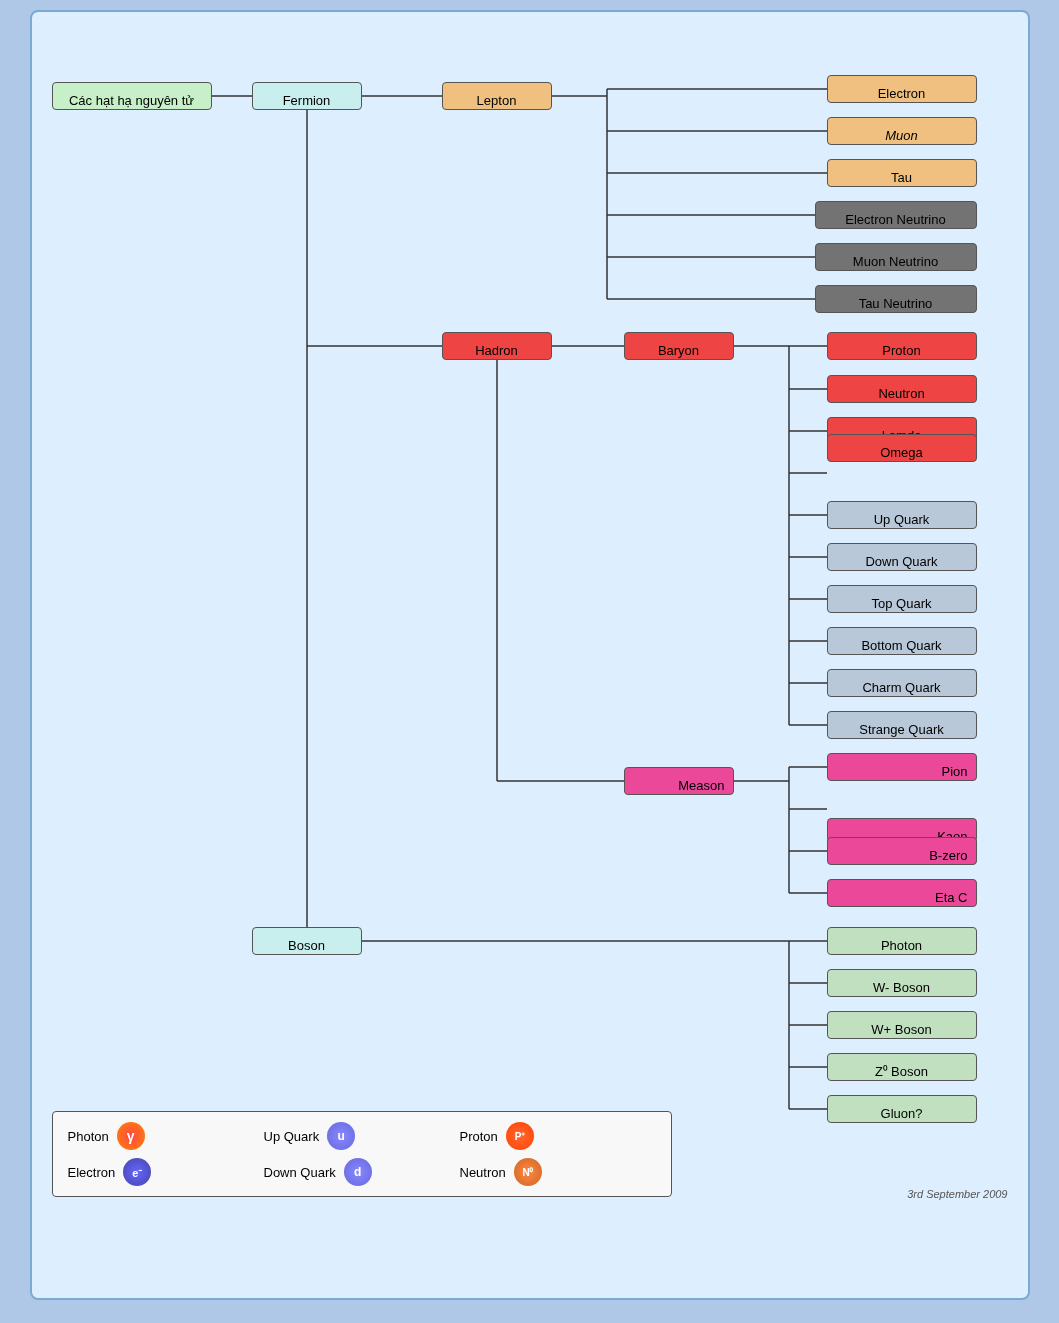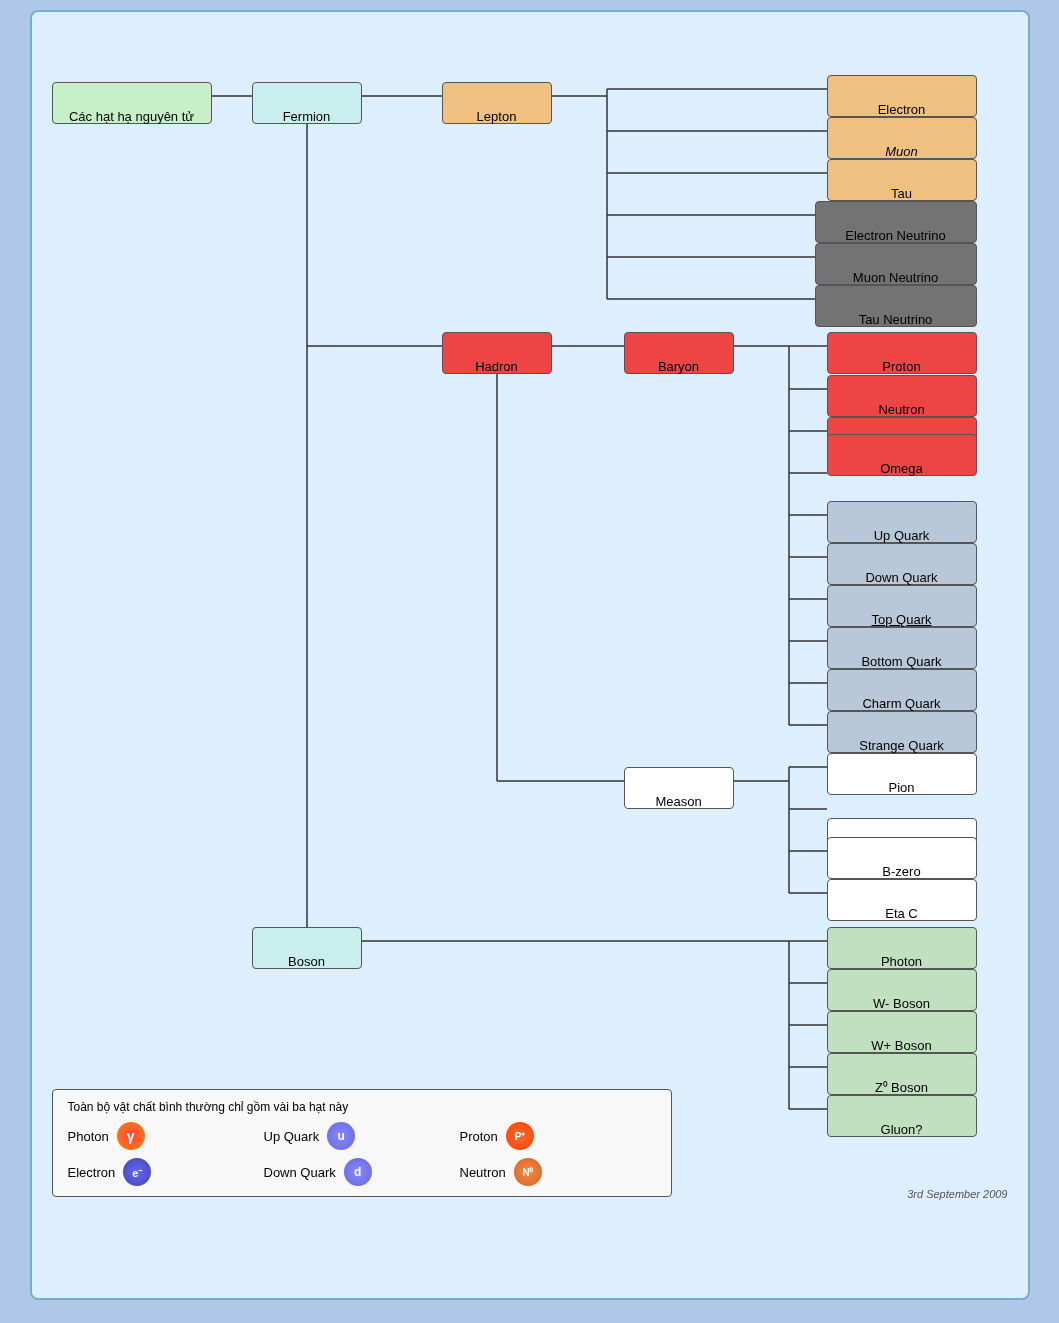--- a/index.html
+++ b/index.html
@@ -20,33 +20,33 @@
       width: 1000px;
       min-height: 1290px;
       padding: 15px;
       position: relative;
     }
 
     
     .node {
       border: 1.5px solid #555;
       border-radius: 4px;
-      padding: 20px 8px;
+      padding: 4px 8px;
       text-align: center;
       font-size: 13px;
       white-space: nowrap;
       display: inline-block;
     }
     .node-green { background: #c8f0c8; border-color: #555; }
     .node-cyan { background: #c8eeee; border-color: #555; }
     .node-orange { background: #f0c080; border-color: #555; }
     .node-purple { background: #737373; border-color: #555; }
     .node-yellow { background: #ef4444; border-color: #555; }
     .node-blue-gray { background: #b8c8d8; border-color: #555; }
-    .node-light-green { background: #ffffff; border-color: #555; }
+    .node-light-green { background: #ec4899; border-color: #555; text-align: right; }
     .node-photon { background: #c0e0c0; border-color: #555; }
 
     
     .tree-wrapper {
       position: relative;
       width: 100%;
       height: 1180px;
     }
 
     
@@ -200,42 +200,41 @@
     <div class="abs-node node node-yellow" style="left:395px; top:305px; width:110px; height:28px; line-height:28px;"><span>Hadron</span></div>
 
     <div class="abs-node node node-yellow" style="left:577px; top:305px; width:110px; height:28px; line-height:28px;"><span>Baryon</span></div>
 
     <div class="abs-node node node-yellow" style="left:780px; top:305px; width:150px; height:28px; line-height:28px;"><span>Proton</span></div>
     <div class="abs-node node node-yellow" style="left:780px; top:348px; width:150px; height:28px; line-height:28px;"><span>Neutron</span></div>
     <div class="abs-node node node-yellow" style="left:780px; top:390px; width:150px; height:28px; line-height:28px;text-decoration:underline;"><span>Lamda</span></div>
     <div class="abs-node node node-yellow" style="left:780px; top:407px; width:150px; height:28px; line-height:28px;"><span>Omega</span></div>
     <div class="abs-node node node-blue-gray" style="left:780px; top:474px; width:150px; height:28px; line-height:28px;"><span>Up Quark</span></div>
     <div class="abs-node node node-blue-gray" style="left:780px; top:516px; width:150px; height:28px; line-height:28px;"><span>Down Quark</span></div>
-    <div class="abs-node node node-blue-gray" style="left:780px; top:558px; width:150px; height:28px; line-height:28px;text-decoration:underline;"><span>Top Quark</span></div>
+    <div class="abs-node node node-blue-gray" style="left:780px; top:558px; width:150px; height:28px; line-height:28px;"><span>Top Quark</span></div>
     <div class="abs-node node node-blue-gray" style="left:780px; top:600px; width:150px; height:28px; line-height:28px;"><span>Bottom Quark</span></div>
     <div class="abs-node node node-blue-gray" style="left:780px; top:642px; width:150px; height:28px; line-height:28px;"><span>Charm Quark</span></div>
     <div class="abs-node node node-blue-gray" style="left:780px; top:684px; width:150px; height:28px; line-height:28px;"><span>Strange Quark</span></div>
 
     <div class="abs-node node node-light-green" style="left:577px; top:740px; width:110px; height:28px; line-height:28px;"><span>Meason</span></div>
 
     <div class="abs-node node node-light-green" style="left:780px; top:726px; width:150px; height:28px; line-height:28px;"><span>Pion</span></div>
     <div class="abs-node node node-light-green" style="left:780px; top:791px; width:150px; height:24px; line-height:28px;"><span>Kaon</span></div>
     <div class="abs-node node node-light-green" style="left:780px; top:810px; width:150px; height:28px; line-height:28px;"><span>B-zero</span></div>
     <div class="abs-node node node-light-green" style="left:780px; top:852px; width:150px; height:28px; line-height:28px;"><span>Eta C</span></div>
 
     <div class="abs-node node node-cyan" style="left:205px; top:900px; width:110px; height:28px; line-height:28px;"><span>Boson</span></div>
 
     <div class="abs-node node node-photon" style="left:780px; top:900px; width:150px; height:28px; line-height:28px;"><span>Photon</span></div>
     <div class="abs-node node node-photon" style="left:780px; top:942px; width:150px; height:28px; line-height:28px;"><span>W- Boson</span></div>
     <div class="abs-node node node-photon" style="left:780px; top:984px; width:150px; height:28px; line-height:28px;"><span>W+ Boson</span></div>
     <div class="abs-node node node-photon" style="left:780px; top:1026px; width:150px; height:28px; line-height:28px;"><span>Z⁰ Boson</span></div>
     <div class="abs-node node node-photon" style="left:780px; top:1068px; width:150px; height:28px; line-height:28px;"><span>Gluon?</span></div>
 
     <div class="legend">
-      <div class="legend-title">Toàn bộ vật chất bình thường chỉ gồm vài ba hạt này</div>
       <div class="legend-grid">
 
         <div class="legend-item">
           <span style="font-size:13px;">Photon</span>
           <div class="legend-icon icon-photon">γ</div>
         </div>
 
         <div class="legend-item">
           <span style="font-size:13px;">Up Quark</span>
           <div class="legend-icon icon-upquark">u</div>

